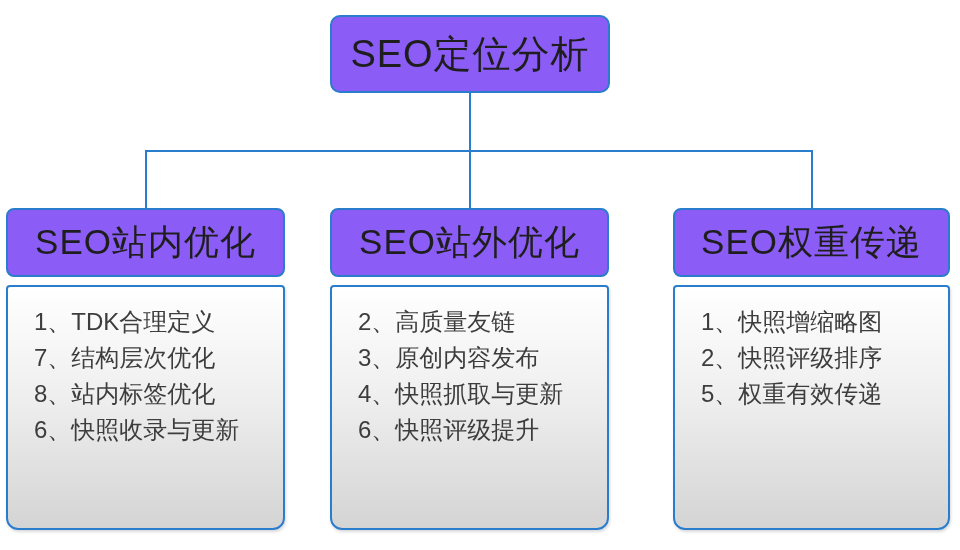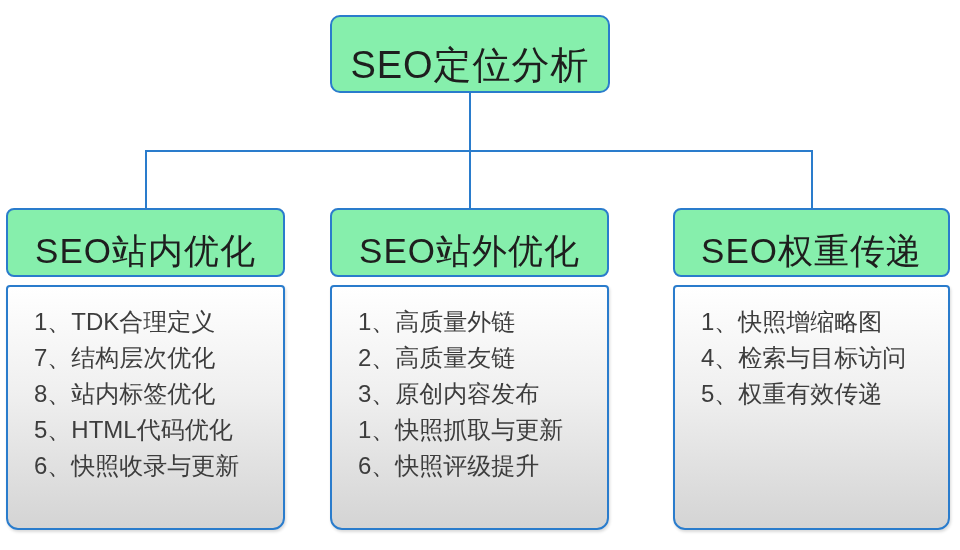--- a/index.html
+++ b/index.html
@@ -11,23 +11,23 @@
     --panel-bottom:#d4d4d4;
     --page-bg:#ffffff;
   }
   *{margin:0;padding:0;box-sizing:border-box;}
   html,body{background:var(--page-bg);}
   body{font-family:"Liberation Sans","DejaVu Sans",sans-serif;}
   .canvas{position:relative;width:960px;height:550px;background:var(--page-bg);overflow:hidden;}
 
   .node{
     position:absolute;
-    background:#86efac;
+    background:#8b5cf6;
     border:2px solid var(--accent-blue);
-    display:flex;align-items:flex-end;justify-content:center;
+    display:flex;align-items:center;justify-content:center;
     color:var(--header-text);
   }
   .root{
     left:330px;top:15px;width:280px;height:78px;
     border-radius:10px;
     font-size:38px;
     letter-spacing:1px;
   }
   .col-header{
     left:0;top:0;width:100%;height:69px;
@@ -73,42 +73,40 @@
   <div class="line v" style="left:811px;top:150px;height:58px"></div>
 
   <div class="column" style="left:6px;width:279px">
     <div class="node col-header">
       <span>SEO站内优化</span>
     </div>
     <ul class="panel">
       <li>1、TDK合理定义</li>
       <li>7、结构层次优化</li>
       <li>8、站内标签优化</li>
-      <li>5、HTML代码优化</li>
       <li>6、快照收录与更新</li>
     </ul>
   </div>
 
   <div class="column" style="left:330px;width:279px">
     <div class="node col-header">
       <span>SEO站外优化</span>
     </div>
     <ul class="panel">
-      <li>1、高质量外链</li>
       <li>2、高质量友链</li>
       <li>3、原创内容发布</li>
-      <li>1、快照抓取与更新</li>
+      <li>4、快照抓取与更新</li>
       <li>6、快照评级提升</li>
     </ul>
   </div>
 
   <div class="column" style="left:673px;width:277px">
     <div class="node col-header">
       <span>SEO权重传递</span>
     </div>
     <ul class="panel">
       <li>1、快照增缩略图</li>
-      <li>4、检索与目标访问</li>
+      <li>2、快照评级排序</li>
       <li>5、权重有效传递</li>
     </ul>
   </div>
 
 </div>
 
 </body></html>

